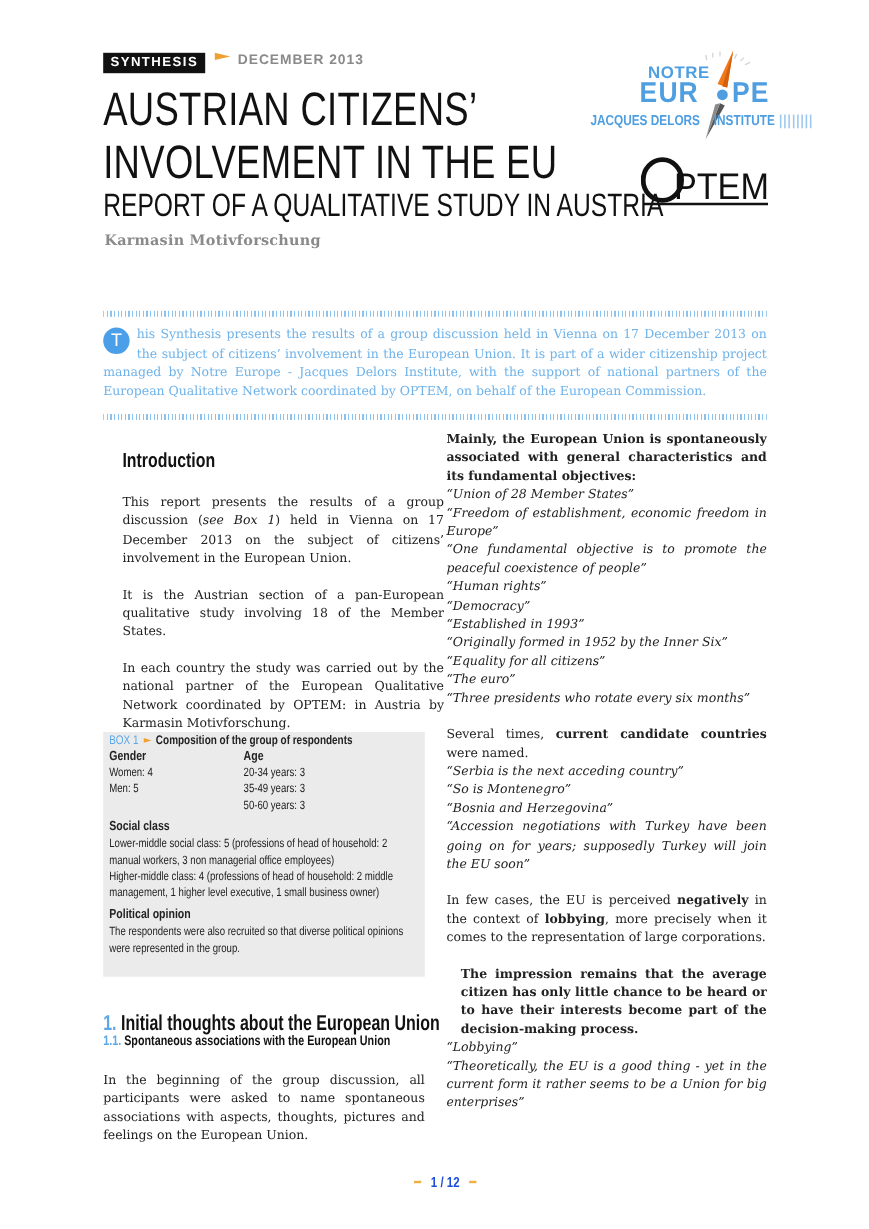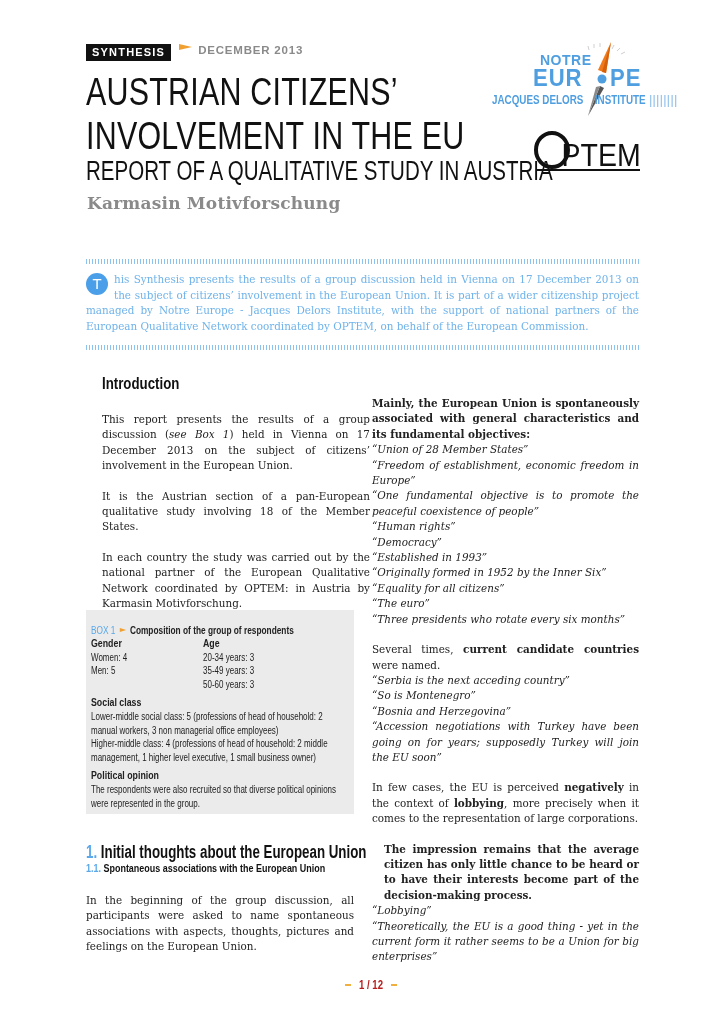--- a/index.html
+++ b/index.html
@@ -7,62 +7,62 @@
   body { position: relative; font-family: "DejaVu Serif", serif; color: #222; }
 
   
   .tagline { position: absolute; left: 86px; top: 44px; display: flex; height: 18px; }
   .synth-badge { background: #111; color: #fff; font-family: "Liberation Sans", sans-serif; font-weight: bold; font-size: 11px; letter-spacing: 1.2px; padding: 2px 6px; height: 17px; line-height: 13px; }
   .tag-arrow { width: 0; height: 0; border-top: 3px solid transparent; border-bottom: 3px solid transparent; border-left: 13px solid #f0a030; margin: 0 6px 0 8px; }
   .tag-date { font-family: "Liberation Sans", sans-serif; font-weight: bold; font-size: 11.5px; color: #8a8a8a; letter-spacing: 0.8px; }
 
   .title { position: absolute; left: 86px; top: 70px; font-family: "Liberation Sans", sans-serif; font-size: 39px; line-height: 44px; color: #111; transform: scaleX(0.78); transform-origin: left top; white-space: nowrap; letter-spacing: 0.3px; }
   .subtitle { position: absolute; left: 86px; top: 156px; font-family: "Liberation Sans", sans-serif; font-size: 27px; line-height: 30px; color: #111; transform: scaleX(0.76); transform-origin: left top; white-space: nowrap; }
-  .author { position: absolute; left: 87px; top: 193px; font-family: "DejaVu Serif", serif; font-size: 17px; color: #8a8a8a; font-weight: bold; letter-spacing: 0.2px; }
+  .author { position: absolute; left: 87px; top: 193px; font-family: "DejaVu Serif", serif; font-size: 12px; color: #8a8a8a; font-weight: bold; letter-spacing: 0.2px; }
 
   
   .ne-logo { position: absolute; left: 492px; top: 42px; width: 220px; height: 80px; }
   .ne-notre { position: absolute; left: 48px; top: 10px; font-family: "Liberation Sans", sans-serif; font-weight: bold; font-size: 14px; color: #4e9ee0; letter-spacing: 0.5px; }
   .ne-europe { position: absolute; left: 41px; top: 22px; font-family: "Liberation Sans", sans-serif; font-weight: bold; font-size: 24px; color: #4e9ee0; letter-spacing: 1px; transform: scaleX(0.92); transform-origin: left top; white-space: nowrap; }
   .ne-jdi { position: absolute; left: 0px; top: 51px; font-family: "Liberation Sans", sans-serif; font-weight: bold; font-size: 12px; color: #4e9ee0; transform: scaleX(0.82); transform-origin: left top; white-space: nowrap; }
   .ne-compass { position: absolute; left: 86px; top: 0px; }
   .optem { position: absolute; left: 534px; top: 128px; }
 
   
   .dashline { position: absolute; left: 86px; width: 553px; height: 5px; background: repeating-linear-gradient(90deg, #8cc3ee 0 1px, transparent 1px 3px); }
   .lead { position: absolute; left: 86px; top: 272px; width: 553px; font-family: "DejaVu Serif", serif; font-size: 10.4px; line-height: 15.6px; color: #6fb3ea; text-align: justify; }
   .dropcap { float: left; width: 22px; height: 22px; border-radius: 50%; background: #4a9fe8; color: #fff; font-family: "Liberation Sans", sans-serif; font-size: 15px; line-height: 22px; text-align: center; margin: 1px 6px 0 0; }
 
   
   .col { position: absolute; font-family: "DejaVu Serif", serif; font-size: 10.4px; line-height: 15.4px; color: #222; }
   .col-left { left: 102px; top: 376px; width: 268px; }
-  .col-right { left: 372px; top: 396px; width: 267px; }
+  .col-right { left: 372px; top: 359px; width: 267px; }
   .col p { text-align: justify; }
   .sec-h { font-family: "Liberation Sans", sans-serif; font-weight: bold; font-size: 17px; color: #111; transform: scaleX(0.78); transform-origin: left top; white-space: nowrap; height: 22px; }
   .gap { height: 15px; }
   .q { font-style: italic; }
 
   
-  .box { position: absolute; left: 86px; top: 610px; width: 268px; height: 204px; background: #ebebeb; padding: 13px 5px; font-family: "Liberation Sans", sans-serif; font-size: 10px; color: #222; }
+  .box { position: absolute; left: 86px; top: 610px; width: 268px; height: 204px; background: #ebebeb; padding: 0 5px; font-family: "Liberation Sans", sans-serif; font-size: 10px; color: #222; }
   .box .nx { transform: scaleX(0.8); transform-origin: left top; white-space: nowrap; }
   .box-title { font-size: 10.4px; height: 14px; display: flex; align-items: center; }
   .box-num { color: #5aa8ea; }
   .box-arrow { display: inline-block; width: 0; height: 0; border-top: 2.5px solid transparent; border-bottom: 2.5px solid transparent; border-left: 8px solid #f0a030; margin: 0 5px 0 5px; }
   .box-head { font-weight: bold; }
   .box-row { height: 13.5px; line-height: 13.5px; position: relative; }
   .box-row .c2 { position: absolute; left: 140px; top: 0; }
   .box-h { font-weight: bold; font-size: 11px; height: 15px; line-height: 15px; margin-top: 4px; }
 
   .sec1 { position: absolute; left: 86px; top: 842px; }
   .sec1-h { font-family: "Liberation Sans", sans-serif; font-weight: bold; font-size: 18px; color: #111; transform: scaleX(0.74); transform-origin: left top; white-space: nowrap; height: 19px; }
   .sec1-h .num, .sec1-sub .num { color: #5aa8ea; }
   .sec1-sub { font-family: "Liberation Sans", sans-serif; font-weight: bold; font-size: 11.5px; color: #111; transform: scaleX(0.78); transform-origin: left top; white-space: nowrap; margin-top: 1px; }
   .sec1-body { position: absolute; left: 86px; top: 893px; width: 268px; font-family: "DejaVu Serif", serif; font-size: 10.4px; line-height: 15.4px; color: #222; text-align: justify; }
 
-  .pagenum { position: absolute; left: 340px; top: 978px; display: flex; align-items: center; font-family: "Liberation Sans", sans-serif; font-weight: bold; font-size: 12px; color: #b91c1c; }
+  .pagenum { position: absolute; left: 340px; top: 978px; display: flex; align-items: center; font-family: "Liberation Sans", sans-serif; font-weight: bold; font-size: 12px; color: #1d4ed8; }
   .pn-dash { width: 6px; height: 2px; background: #f0b040; margin: 0 5px; }
   .pagenum span.txt { transform: scaleX(0.8); display: inline-block; }
 </style>
 </head>
 <body>
 
 <div class="tagline">
   <span class="synth-badge">SYNTHESIS</span>
   <span class="tag-arrow"></span>
   <span class="tag-date">DECEMBER 2013</span>

